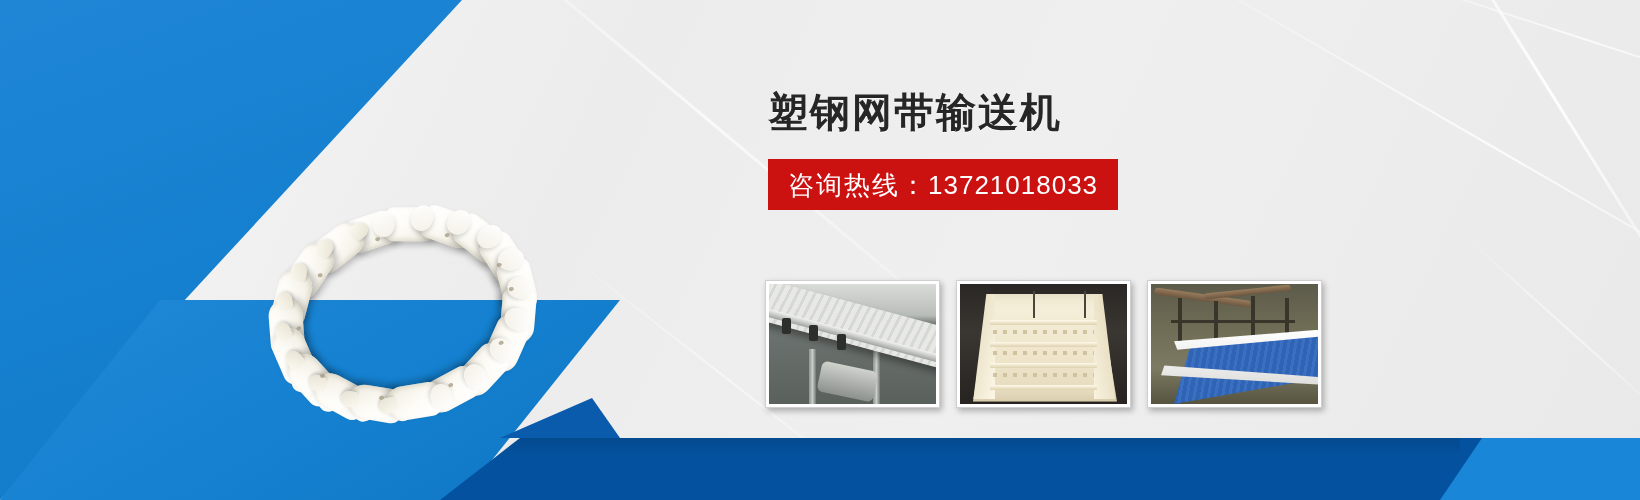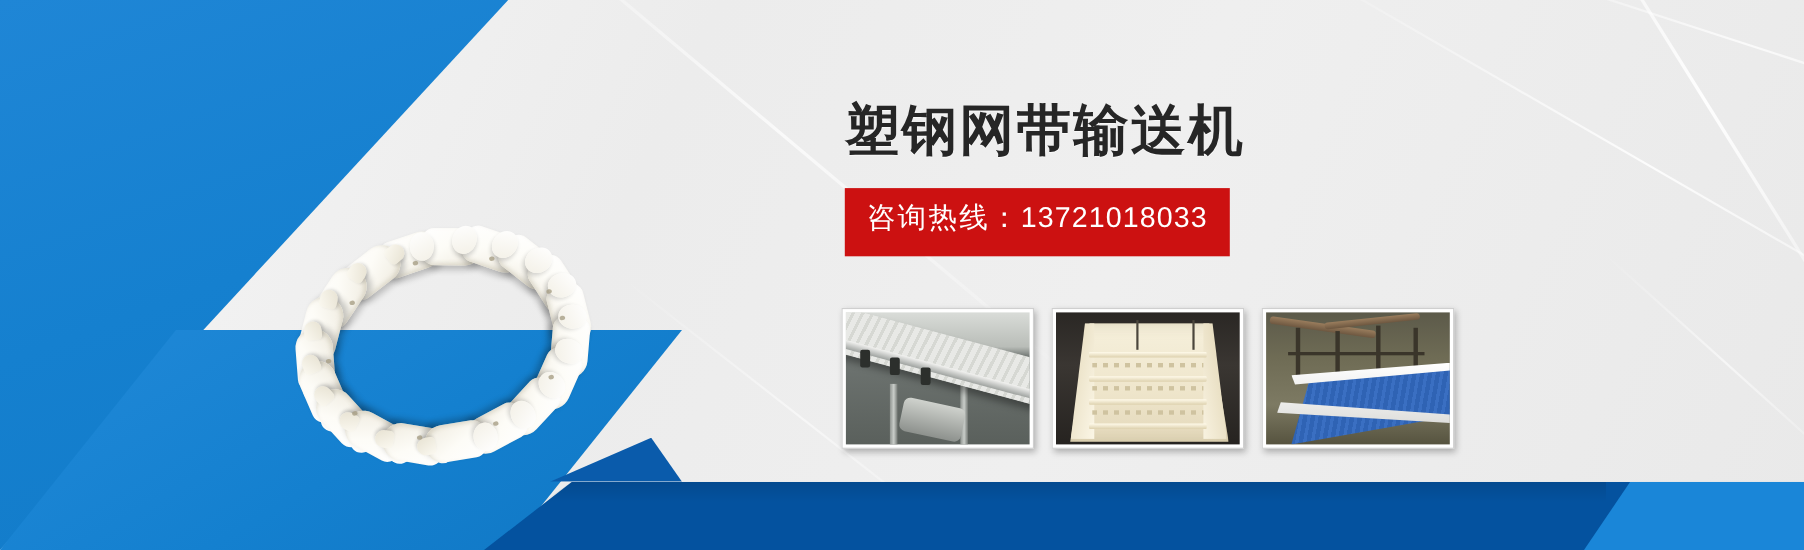--- a/index.html
+++ b/index.html
@@ -142,37 +142,37 @@
   .subtitle {
     font-size: 34px;
     font-weight: bold;
     color: #2e2e2e;
     letter-spacing: 2px;
     line-height: 1.25;
     margin: 0 0 6px 0;
     text-shadow: 0 1px 0 rgba(255,255,255,0.6);
   }
   .title {
-    font-size: 50px;
+    font-size: 40px;
     font-weight: bold;
     color: #262626;
     letter-spacing: 2px;
     line-height: 1.22;
     margin: 0;
     text-shadow: 0 1px 0 rgba(255,255,255,0.6);
   }
 
   .hotline {
     display: inline-block;
     margin-top: 22px;
     background: #cc1111;
     color: #ffffff;
     font-size: 26px;
     letter-spacing: 1px;
-    padding: 9px 20px 18px 20px;
+    padding: 9px 20px 7px 20px;
     white-space: nowrap;
   }
   .hotline-label { letter-spacing: 2px; }
   .hotline-number { letter-spacing: 1px; }
 
   
   .photos {
     position: absolute;
     left: 765px; top: 280px;
     display: flex;

